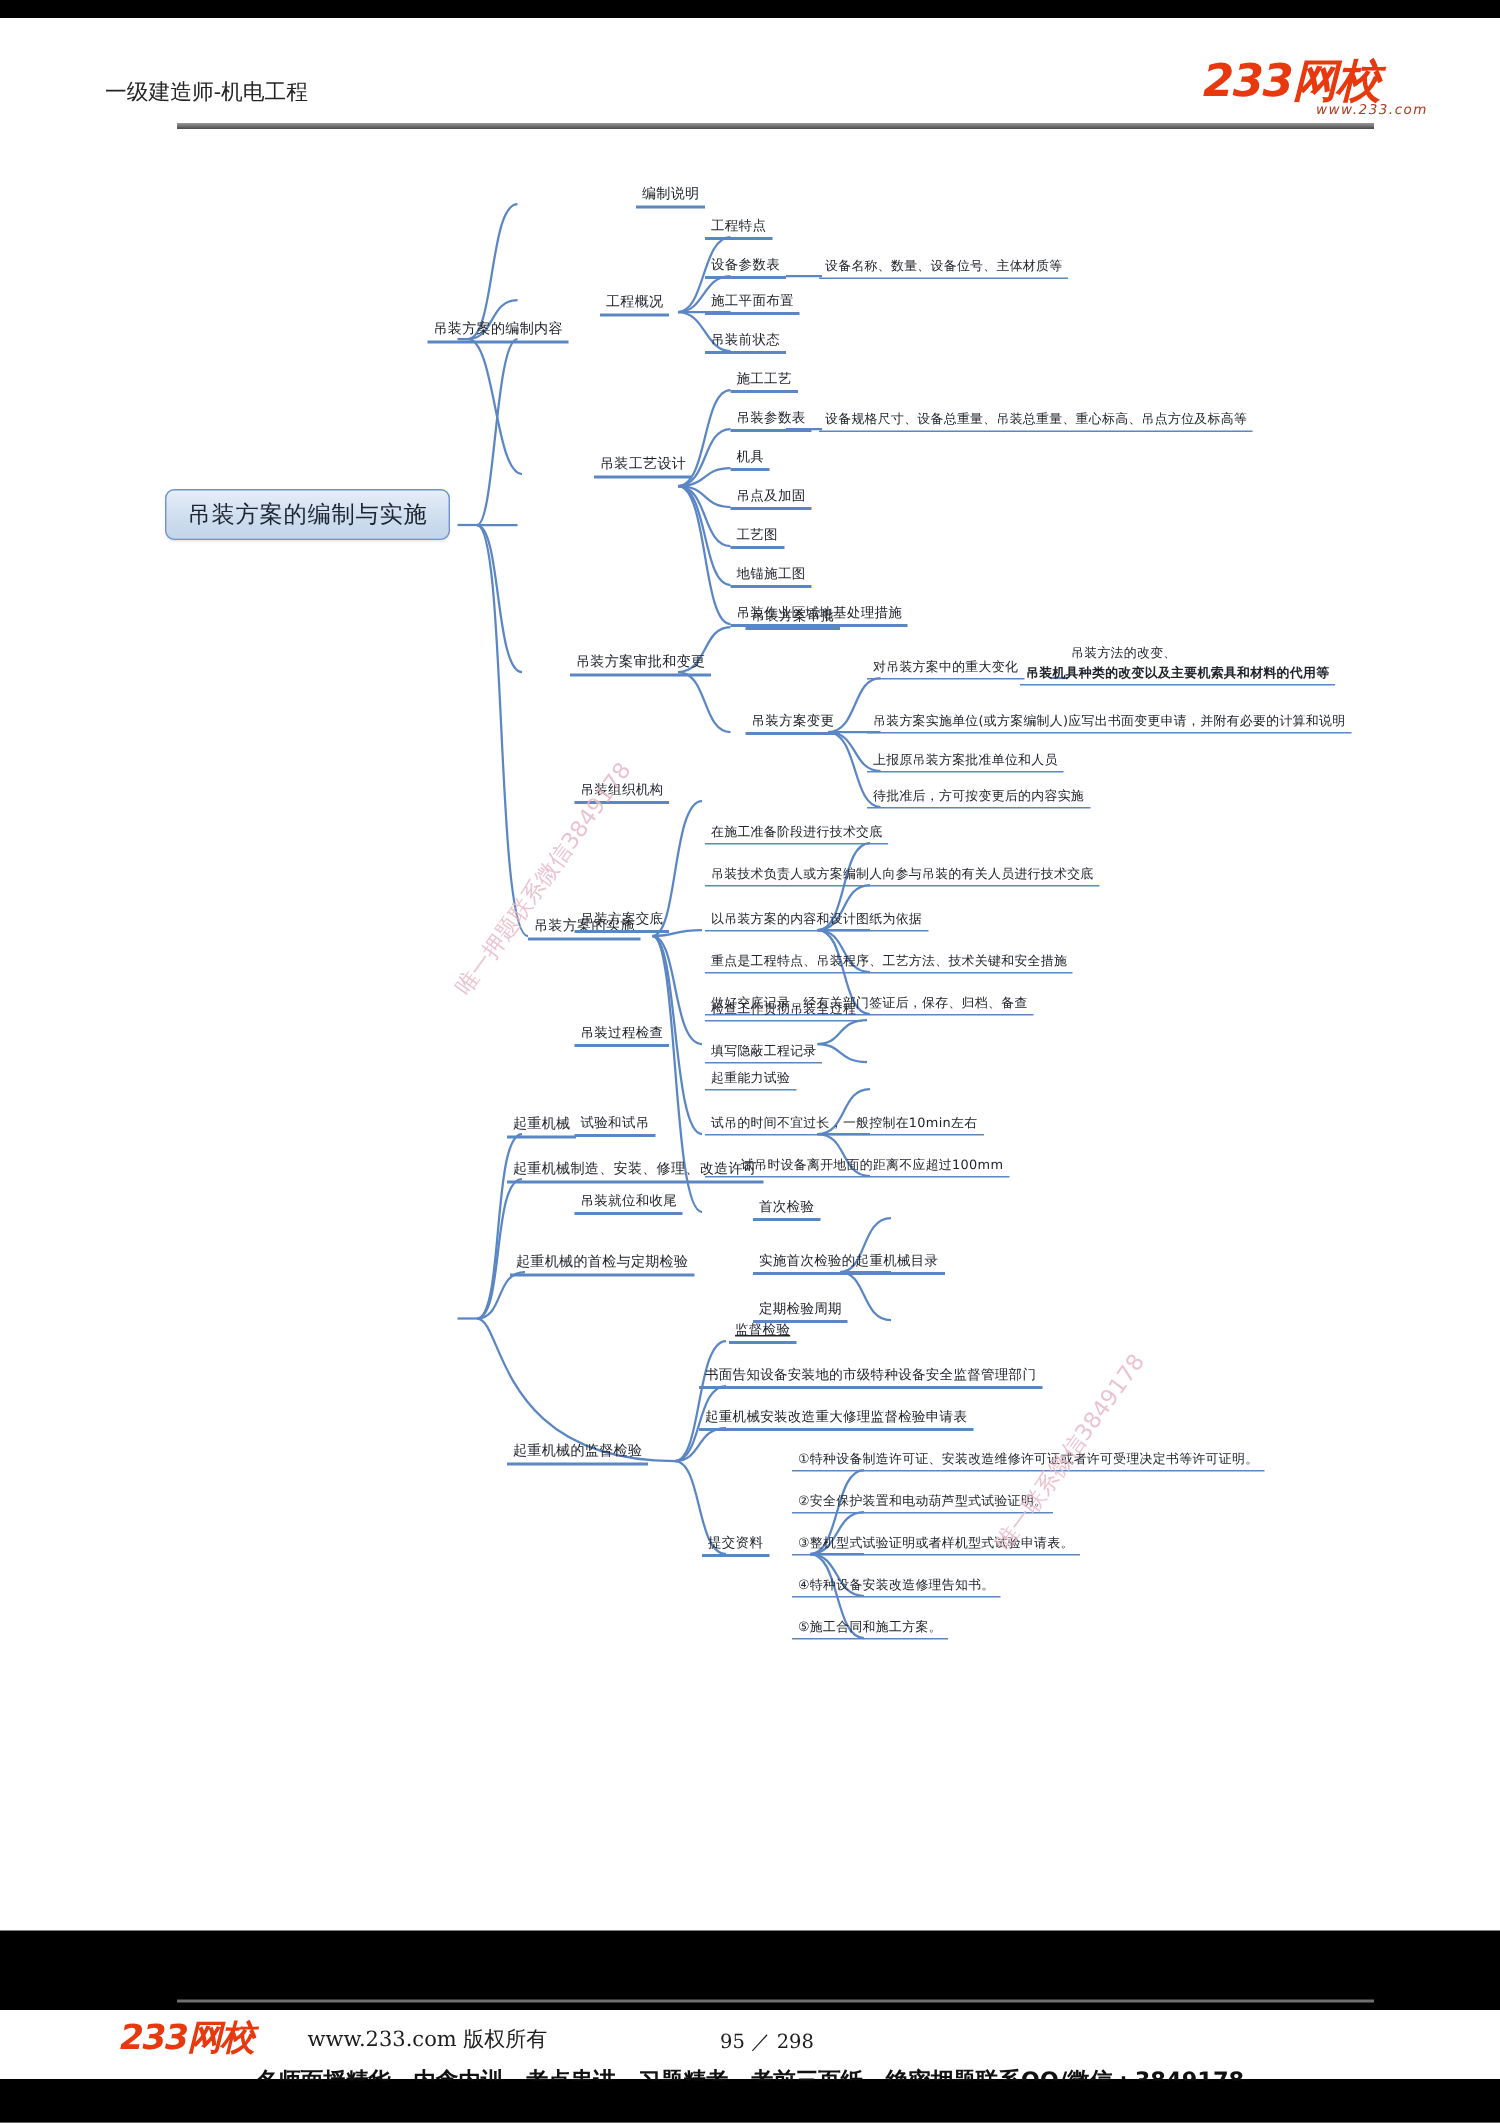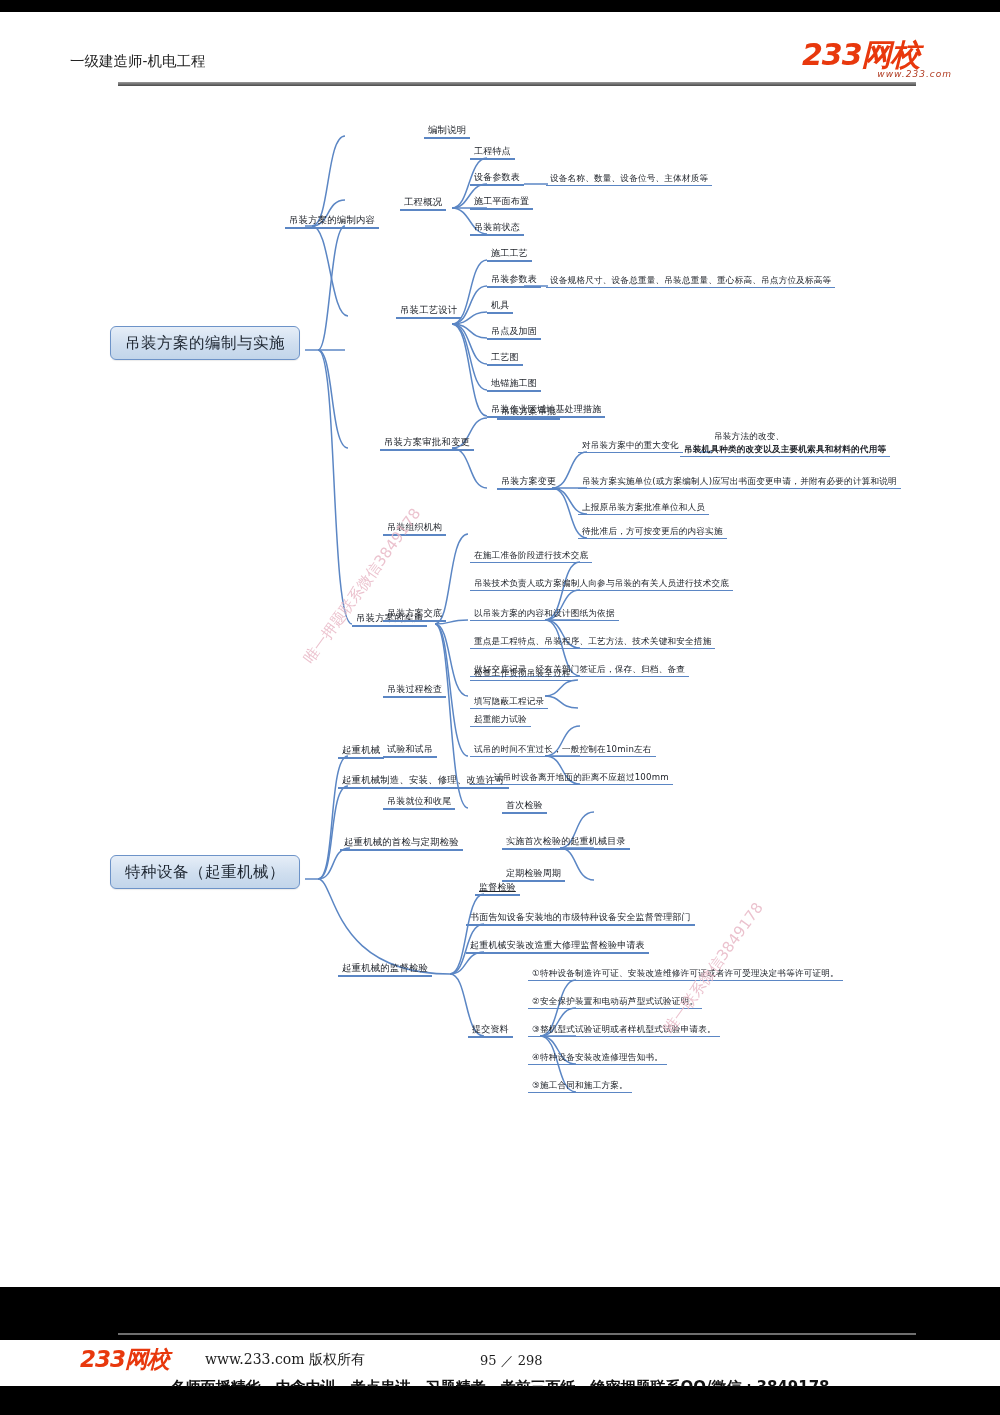--- a/index.html
+++ b/index.html
@@ -231,21 +231,20 @@
 
         <path d="M540,940 C560,940 556,884 576,884"></path>
         <path d="M540,940 C560,940 556,912 576,912"></path>
         <path d="M540,940 C560,940 558,940 576,940"></path>
         <path d="M540,940 C560,940 556,968 576,968"></path>
         <path d="M540,940 C560,940 556,996 576,996"></path>
       </g>
     </svg>
 
     <div class="node root" style="left:110px; top:230px;">吊装方案的编制与实施</div>
-    <div class="node root" style="left:110px; top:759px;">特种设备（起重机械）</div>
 
     <div class="node txt" style="left:285px; top:119px;">吊装方案的编制内容</div>
 
     <div class="node txt" style="left:400px; top:29px;margin-left:24px;">编制说明</div>
 
     <div class="node txt" style="left:400px; top:101px;">工程概况</div>
 
     <div class="node txt s2" style="left:470px; top:51px;">工程特点</div>
     <div class="node txt s2" style="left:470px; top:77px;">设备参数表</div>
     <div class="node txt s3" style="left:546px; top:78px;">设备名称、数量、设备位号、主体材质等</div>
@@ -299,21 +298,21 @@
 
     <div class="node txt" style="left:338px; top:649px;">起重机械</div>
     <div class="node txt" style="left:338px; top:679px;">起重机械制造、安装、修理、改造许可</div>
 
     <div class="node txt" style="left:340px; top:741px;">起重机械的首检与定期检验</div>
     <div class="node txt s2" style="left:502px; top:705px;">首次检验</div>
     <div class="node txt s2" style="left:502px; top:741px;">实施首次检验的起重机械目录</div>
     <div class="node txt s2" style="left:502px; top:773px;">定期检验周期</div>
 
     <div class="node txt" style="left:338px; top:867px;">起重机械的监督检验</div>
-    <div class="node txt s2" style="left:475px; top:787px;text-decoration:underline;">监督检验</div>
+    <div class="node txt s2" style="left:486px; top:787px;text-decoration:underline;">监督检验</div>
     <div class="node txt s2" style="left:466px; top:817px;">书面告知设备安装地的市级特种设备安全监督管理部门</div>
     <div class="node txt s2" style="left:466px; top:845px;">起重机械安装改造重大修理监督检验申请表</div>
 
     <div class="node txt s2" style="left:468px; top:929px;">提交资料</div>
     <div class="node txt s3" style="left:528px; top:873px;">①特种设备制造许可证、安装改造维修许可证或者许可受理决定书等许可证明。</div>
     <div class="node txt s3" style="left:528px; top:901px;">②安全保护装置和电动葫芦型式试验证明。</div>
     <div class="node txt s3" style="left:528px; top:929px;">③整机型式试验证明或者样机型式试验申请表。</div>
     <div class="node txt s3" style="left:528px; top:957px;">④特种设备安装改造修理告知书。</div>
     <div class="node txt s3" style="left:528px; top:985px;">⑤施工合同和施工方案。</div>
 

